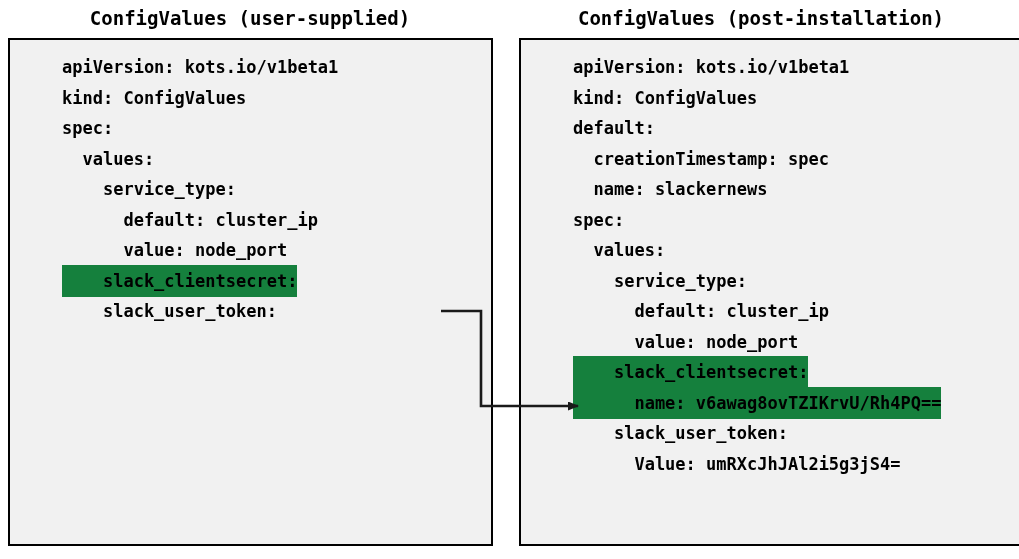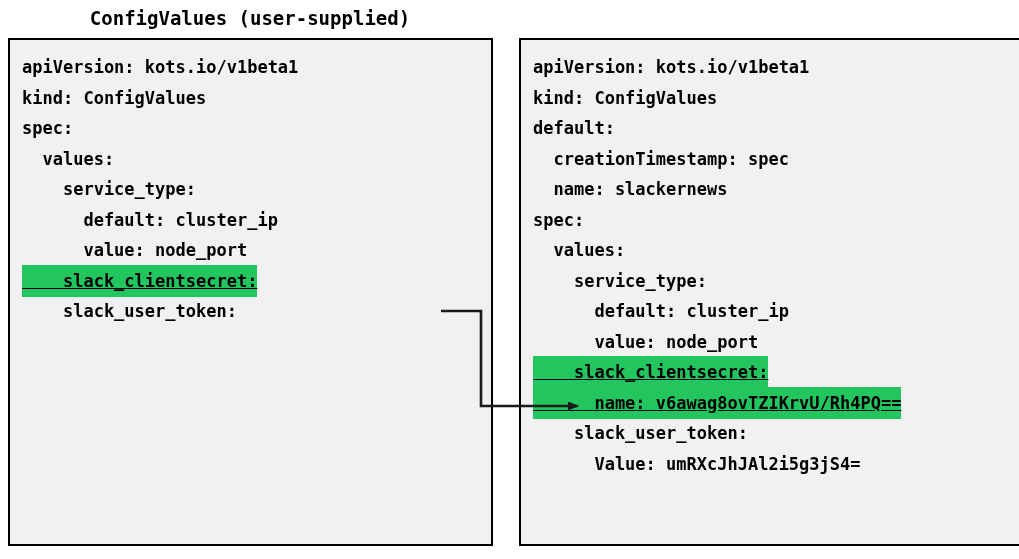--- a/index.html
+++ b/index.html
@@ -58,30 +58,30 @@
   .yaml-line {
     height: 30.5px;
     line-height: 30.5px;
     font-family: "DejaVu Sans Mono", "Liberation Mono", monospace;
     font-size: 17px;
     font-weight: bold;
     color: #000000;
     white-space: pre;
     padding-left: 12px;
     box-sizing: border-box;
+    margin-left: 40px;
   }
   .yaml-line > span.txt {
     display: inline-block;
     white-space: pre;
     padding: 1px 0px 1px 0px;
   }
   .yaml-line.hl > span.txt {
-    background: #22c55e;
+    background: #15803d;
     box-shadow: 0 0 0 0 #fce29c;
-    text-decoration: underline;
   }
 
   
   #connector {
     position: absolute;
     left: 0; top: 0;
     width: 1019px;
     height: 559px;
     pointer-events: none;
   }
@@ -100,20 +100,21 @@
         <div class="yaml-line"><span class="txt">spec:</span></div>
         <div class="yaml-line"><span class="txt">  values:</span></div>
         <div class="yaml-line"><span class="txt">    service_type:</span></div>
         <div class="yaml-line"><span class="txt">      default: cluster_ip</span></div>
         <div class="yaml-line"><span class="txt">      value: node_port</span></div>
         <div class="yaml-line hl"><span class="txt">    slack_clientsecret:</span></div>
         <div class="yaml-line"><span class="txt">    slack_user_token:</span></div>
       </div>
   </div>
 
+  <div class="panel-title" id="title-right">ConfigValues (post-installation)</div>
 
   <div class="yaml-box" id="box-right">
     <div class="yaml-lines" id="lines-right">
         <div class="yaml-line"><span class="txt">apiVersion: kots.io/v1beta1</span></div>
         <div class="yaml-line"><span class="txt">kind: ConfigValues</span></div>
         <div class="yaml-line"><span class="txt">default:</span></div>
         <div class="yaml-line"><span class="txt">  creationTimestamp: spec</span></div>
         <div class="yaml-line"><span class="txt">  name: slackernews</span></div>
         <div class="yaml-line"><span class="txt">spec:</span></div>
         <div class="yaml-line"><span class="txt">  values:</span></div>

